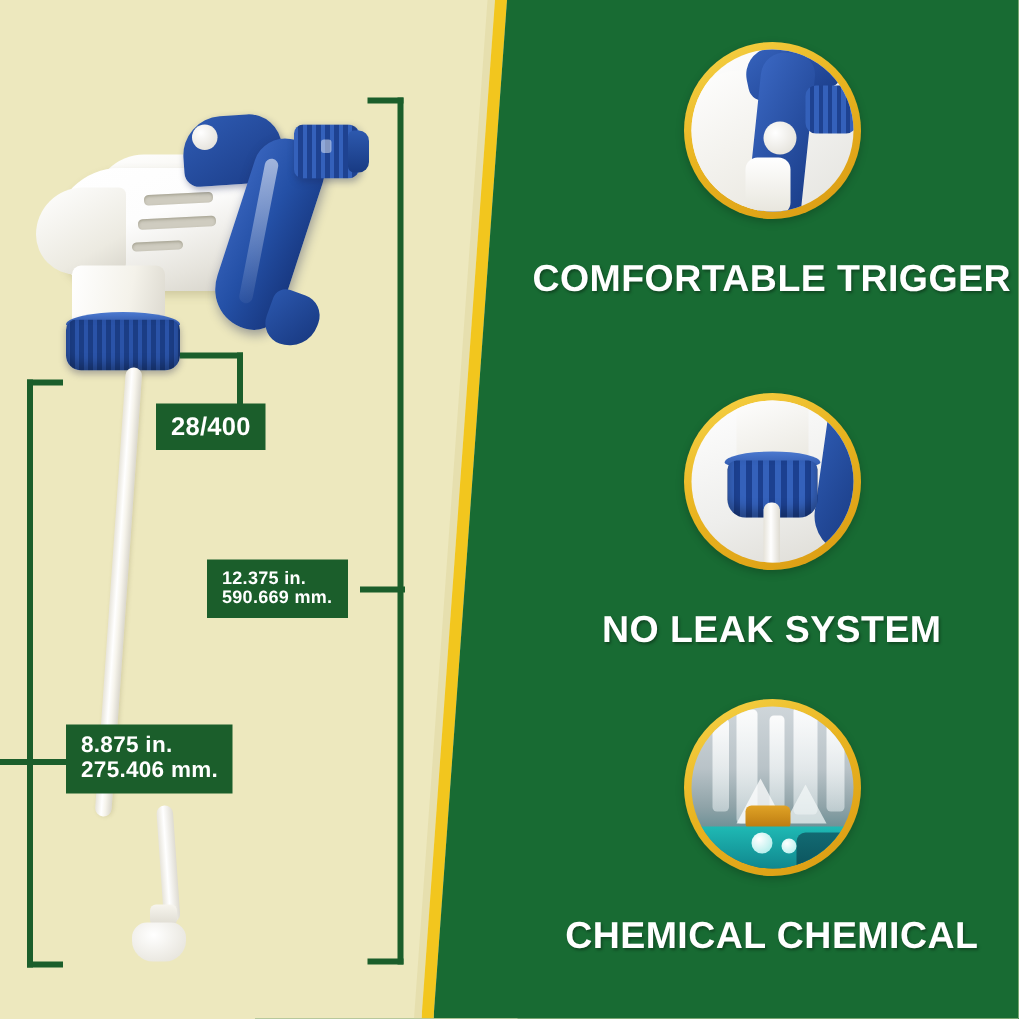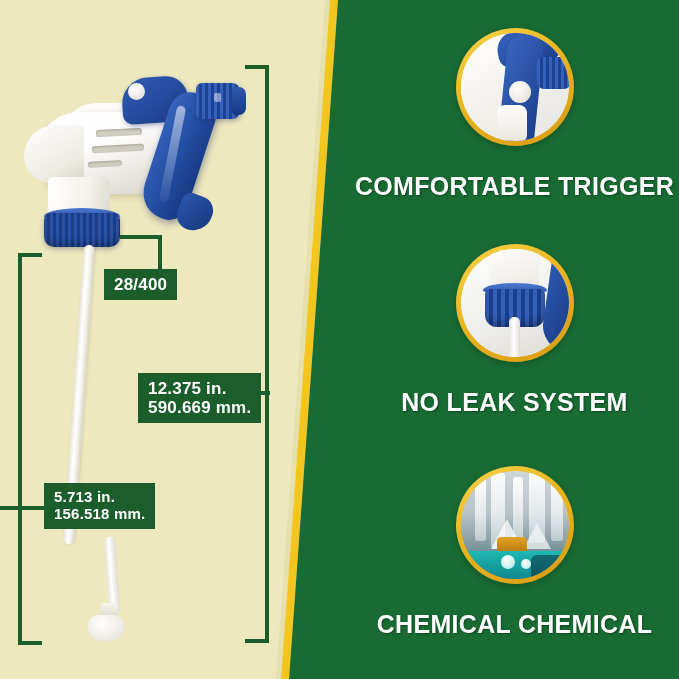--- a/index.html
+++ b/index.html
@@ -174,32 +174,32 @@
 
   
   .label{
     position:absolute;
     background:#1B5E2B; color:#ffffff;
     font-weight:bold; text-align:center;
     letter-spacing:.2px; line-height:1.12;
     padding:6px 10px; white-space:nowrap;
   }
   .lbl-28{ left:104px; top:252px; font-size:17px; }
-  .lbl-1225{ left:138px; top:356px; font-size:17px; text-align:left; }
+  .lbl-1225{ left:138px; top:356px; font-size:12px; text-align:left; }
   .lbl-887{ left:44px; top:466px; font-size:15px; text-align:left; }
 
   
   .features{
     position:absolute; left:350px; top:0; width:329px; height:679px;
   }
   .feature{
     position:absolute; left:0; width:329px; text-align:center;
   }
   .f1{ top:28px; }
-  .f2{ top:244px; }
+  .f2{ top:262px; }
   .f3{ top:466px; }
 
   .circle-wrap{
     width:118px; height:118px; margin:0 auto;
     border-radius:50%;
     background:linear-gradient(150deg,#F7D54A 0%,#E9B420 45%,#D99A12 100%);
     padding:5px;
     box-shadow:0 2px 6px rgba(0,0,0,.22);
   }
   .circle-inner{
@@ -323,22 +323,22 @@
     <div class="label lbl-28">
       <div>28/400</div>
     </div>
 
     <div class="label lbl-1225">
       <div>12.375 in.</div>
       <div>590.669 mm.</div>
     </div>
 
     <div class="label lbl-887">
-      <div>5.713 in.</div>
-      <div>156.518 mm.</div>
+      <div>8.875 in.</div>
+      <div>275.406 mm.</div>
     </div>
   </div>
 
   <div class="gold-stripe2"></div>
   <div class="gold-stripe"></div>
   <div class="green-panel"></div>
 
   <div class="features">
 
     <div class="feature f1">

